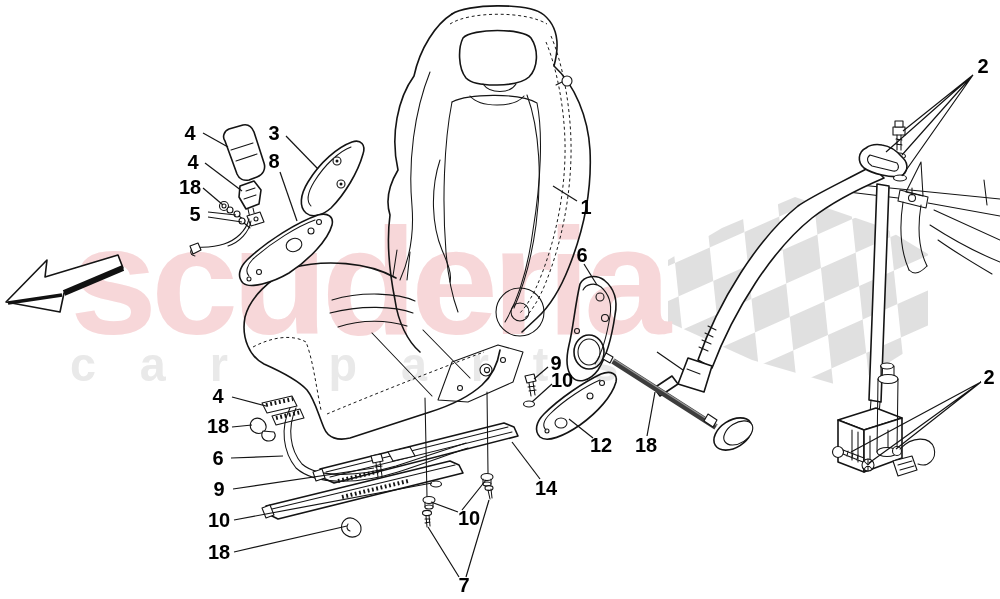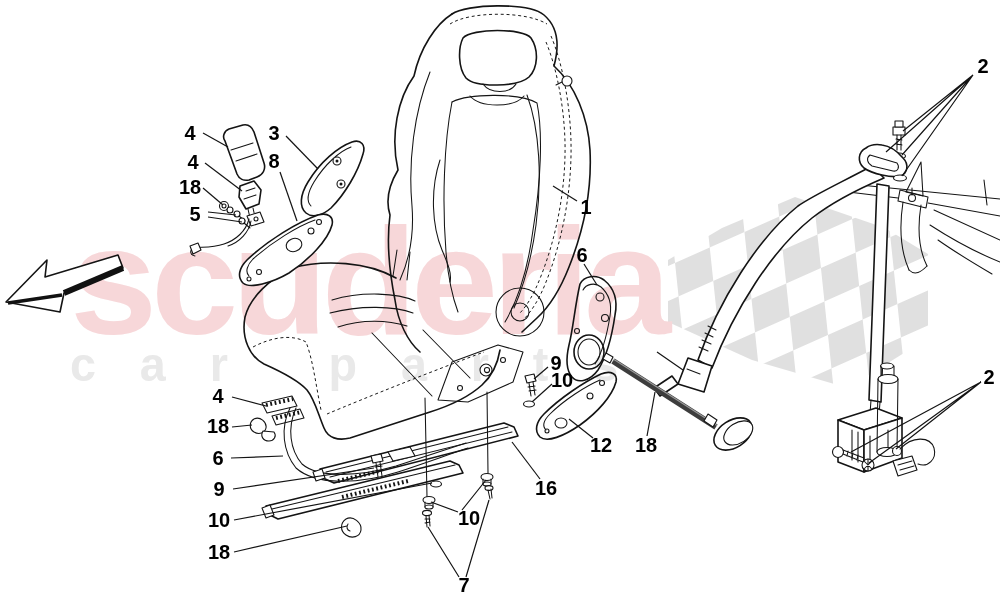--- a/index.html
+++ b/index.html
@@ -352,21 +352,21 @@
 <div class="callout" style="left:195px;top:214px">5</div>
 <div class="callout" style="left:274px;top:133px">3</div>
 <div class="callout" style="left:274px;top:161px">8</div>
 <div class="callout" style="left:586px;top:207px">1</div>
 <div class="callout" style="left:983px;top:66px">2</div>
 <div class="callout" style="left:582px;top:255px">6</div>
 <div class="callout" style="left:556px;top:363px">9</div>
 <div class="callout" style="left:562px;top:380px">10</div>
 <div class="callout" style="left:601px;top:445px">12</div>
 <div class="callout" style="left:646px;top:445px">18</div>
-<div class="callout" style="left:546px;top:488px">16</div>
+<div class="callout" style="left:546px;top:488px">14</div>
 <div class="callout" style="left:989px;top:377px">2</div>
 <div class="callout" style="left:218px;top:396px">4</div>
 <div class="callout" style="left:218px;top:426px">18</div>
 <div class="callout" style="left:218px;top:458px">6</div>
 <div class="callout" style="left:219px;top:489px">9</div>
 <div class="callout" style="left:219px;top:520px">10</div>
 <div class="callout" style="left:219px;top:552px">18</div>
 <div class="callout" style="left:469px;top:518px">10</div>
 <div class="callout" style="left:464px;top:585px">7</div>
 

